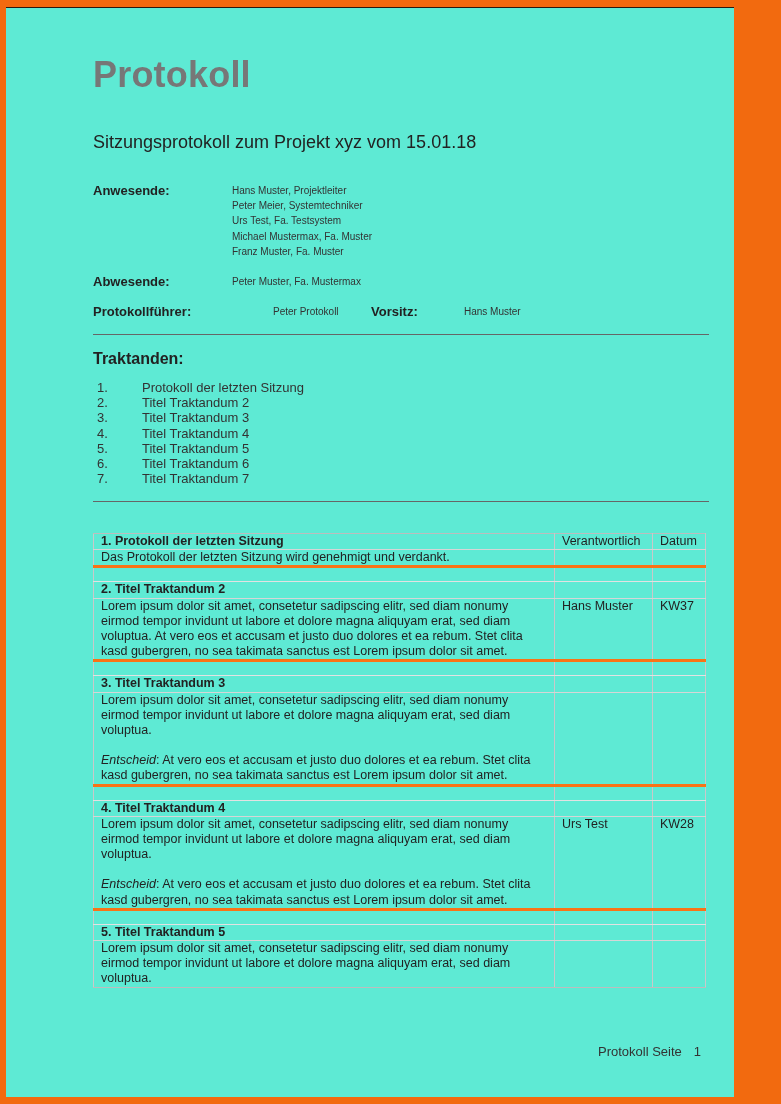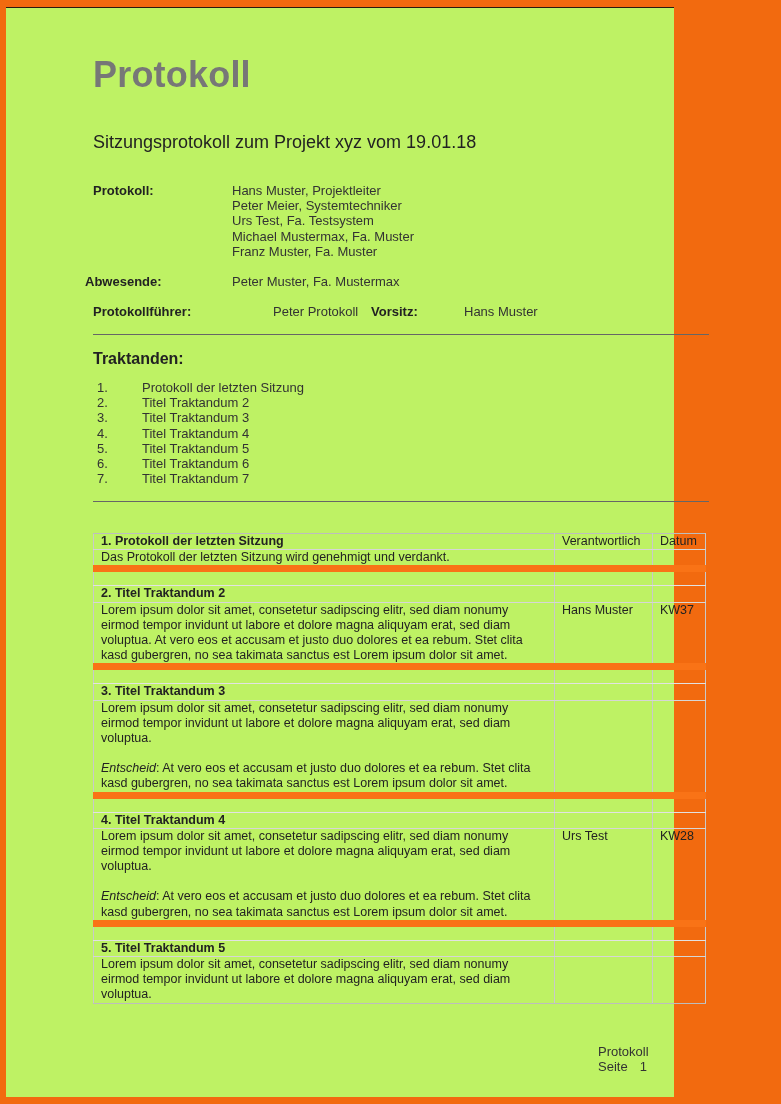--- a/index.html
+++ b/index.html
@@ -7,38 +7,38 @@
       width: 781px; height: 1104px;
       background: #f26a0f;
       position: relative;
       overflow: hidden;
       font-family: "Liberation Sans", sans-serif;
       color: #222;
     }
     .page {
       position: absolute;
       left: 6px; top: 7px;
-      width: 668px; height: 1089px;
-      background: #bef264;
+      width: 728px; height: 1089px;
+      background: #5eead4;
       border-top: 1px solid #2a1a10;
     }
     .title {
       position: absolute; left: 87px; top: 46px;
       font-size: 36px; font-weight: bold; color: #777;
       letter-spacing: 0.2px;
     }
     .subtitle {
       position: absolute; left: 87px; top: 124px;
       font-size: 18px; color: #222;
     }
     .label {
       position: absolute; font-size: 13px; font-weight: bold; color: #222;
     }
     .value {
-      position: absolute; font-size: 13px; color: #333; line-height: 15.2px;
+      position: absolute; font-size: 10px; color: #333; line-height: 15.2px;
     }
     .hr {
       position: absolute; left: 87px; width: 616px; height: 0;
       border-top: 1.5px solid #666;
     }
     .agenda-heading {
       position: absolute; left: 87px; top: 342px;
       font-size: 16px; font-weight: bold; color: #222;
     }
     .agenda {
@@ -57,49 +57,49 @@
       border-left: 1px solid #c9c9c9;
       border-right: 1px solid #c9c9c9;
       padding: 0 7px;
       vertical-align: top;
     }
     table.minutes td.c1 { width: 448px; }
     table.minutes td.c2 { width: 83px; }
     table.minutes td.c3 { width: 38px; }
     tr.head td { border-top: 1.5px solid #bdbdbd; border-bottom: 1px solid #d6d6d6; font-weight: bold; }
     tr.head td.c2, tr.head td.c3 { font-weight: normal; }
-    tr.body td { border-bottom: 7px solid #f97316; }
+    tr.body td { border-bottom: 3px solid #f97316; }
     tr.spacer td { height: 13px; border-bottom: 1px solid #e2e2e2; }
     tr.last td { border-bottom: 1.5px solid #bdbdbd; }
     .para-gap { height: 15px; }
     em { font-style: italic; }
     .footer {
       position: absolute; left: 592px; top: 1036px;
       font-size: 13px; color: #333;
     }
     .footer .pg { margin-left: 12px; }
   </style>
 </head>
 <body>
 
 <div class="page">
 
   <div class="title">Protokoll</div>
-  <div class="subtitle">Sitzungsprotokoll zum Projekt xyz vom 19.01.18</div>
-
-  <div class="label" style="left:87px; top:175px;">Protokoll:</div>
+  <div class="subtitle">Sitzungsprotokoll zum Projekt xyz vom 15.01.18</div>
+
+  <div class="label" style="left:87px; top:175px;">Anwesende:</div>
   <div class="value" style="left:226px; top:175px;">
     <div>Hans Muster, Projektleiter</div>
     <div>Peter Meier, Systemtechniker</div>
     <div>Urs Test, Fa. Testsystem</div>
     <div>Michael Mustermax, Fa. Muster</div>
     <div>Franz Muster, Fa. Muster</div>
   </div>
 
-  <div class="label" style="left:79px; top:266px;">Abwesende:</div>
+  <div class="label" style="left:87px; top:266px;">Abwesende:</div>
   <div class="value" style="left:226px; top:266px;">Peter Muster, Fa. Mustermax</div>
 
   <div class="label" style="left:87px; top:296px;">Protokollführer:</div>
   <div class="value" style="left:226px; top:296px;margin-left:41px;">Peter Protokoll</div>
   <div class="label" style="left:365px; top:296px;">Vorsitz:</div>
   <div class="value" style="left:458px; top:296px;">Hans Muster</div>
 
   <div class="hr" style="top:326px;"></div>
 
   <div class="agenda-heading">Traktanden:</div>

